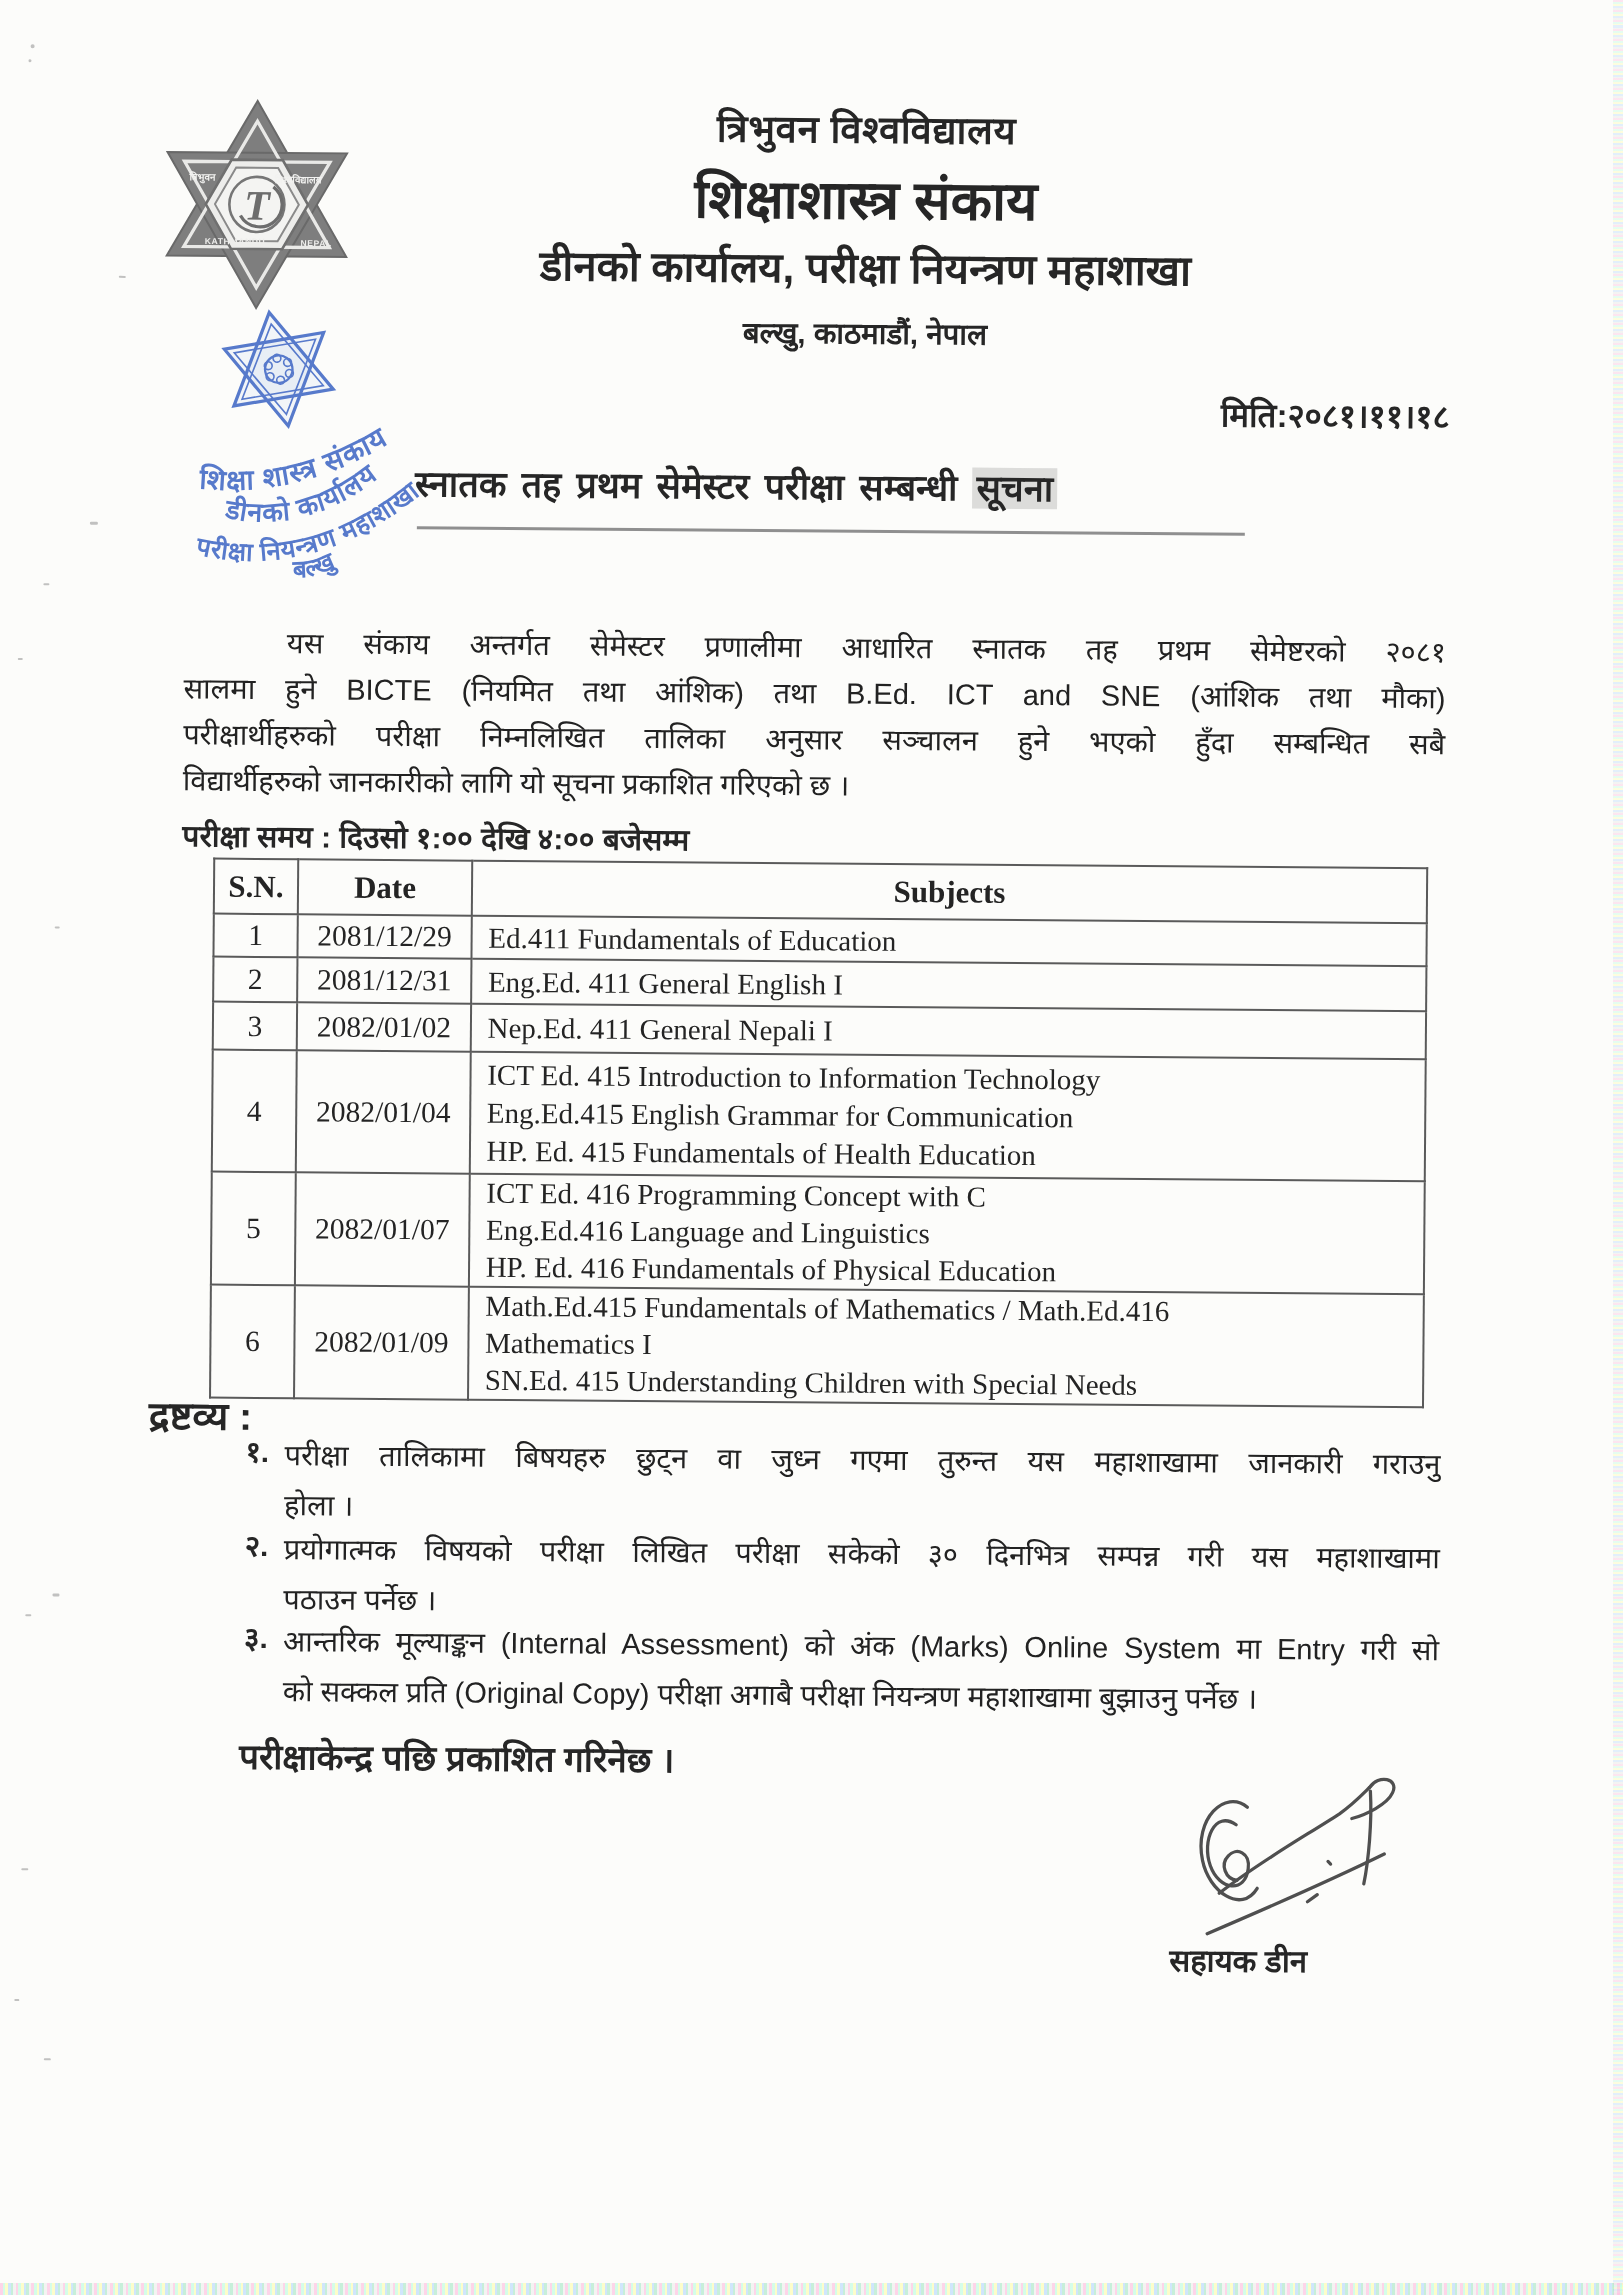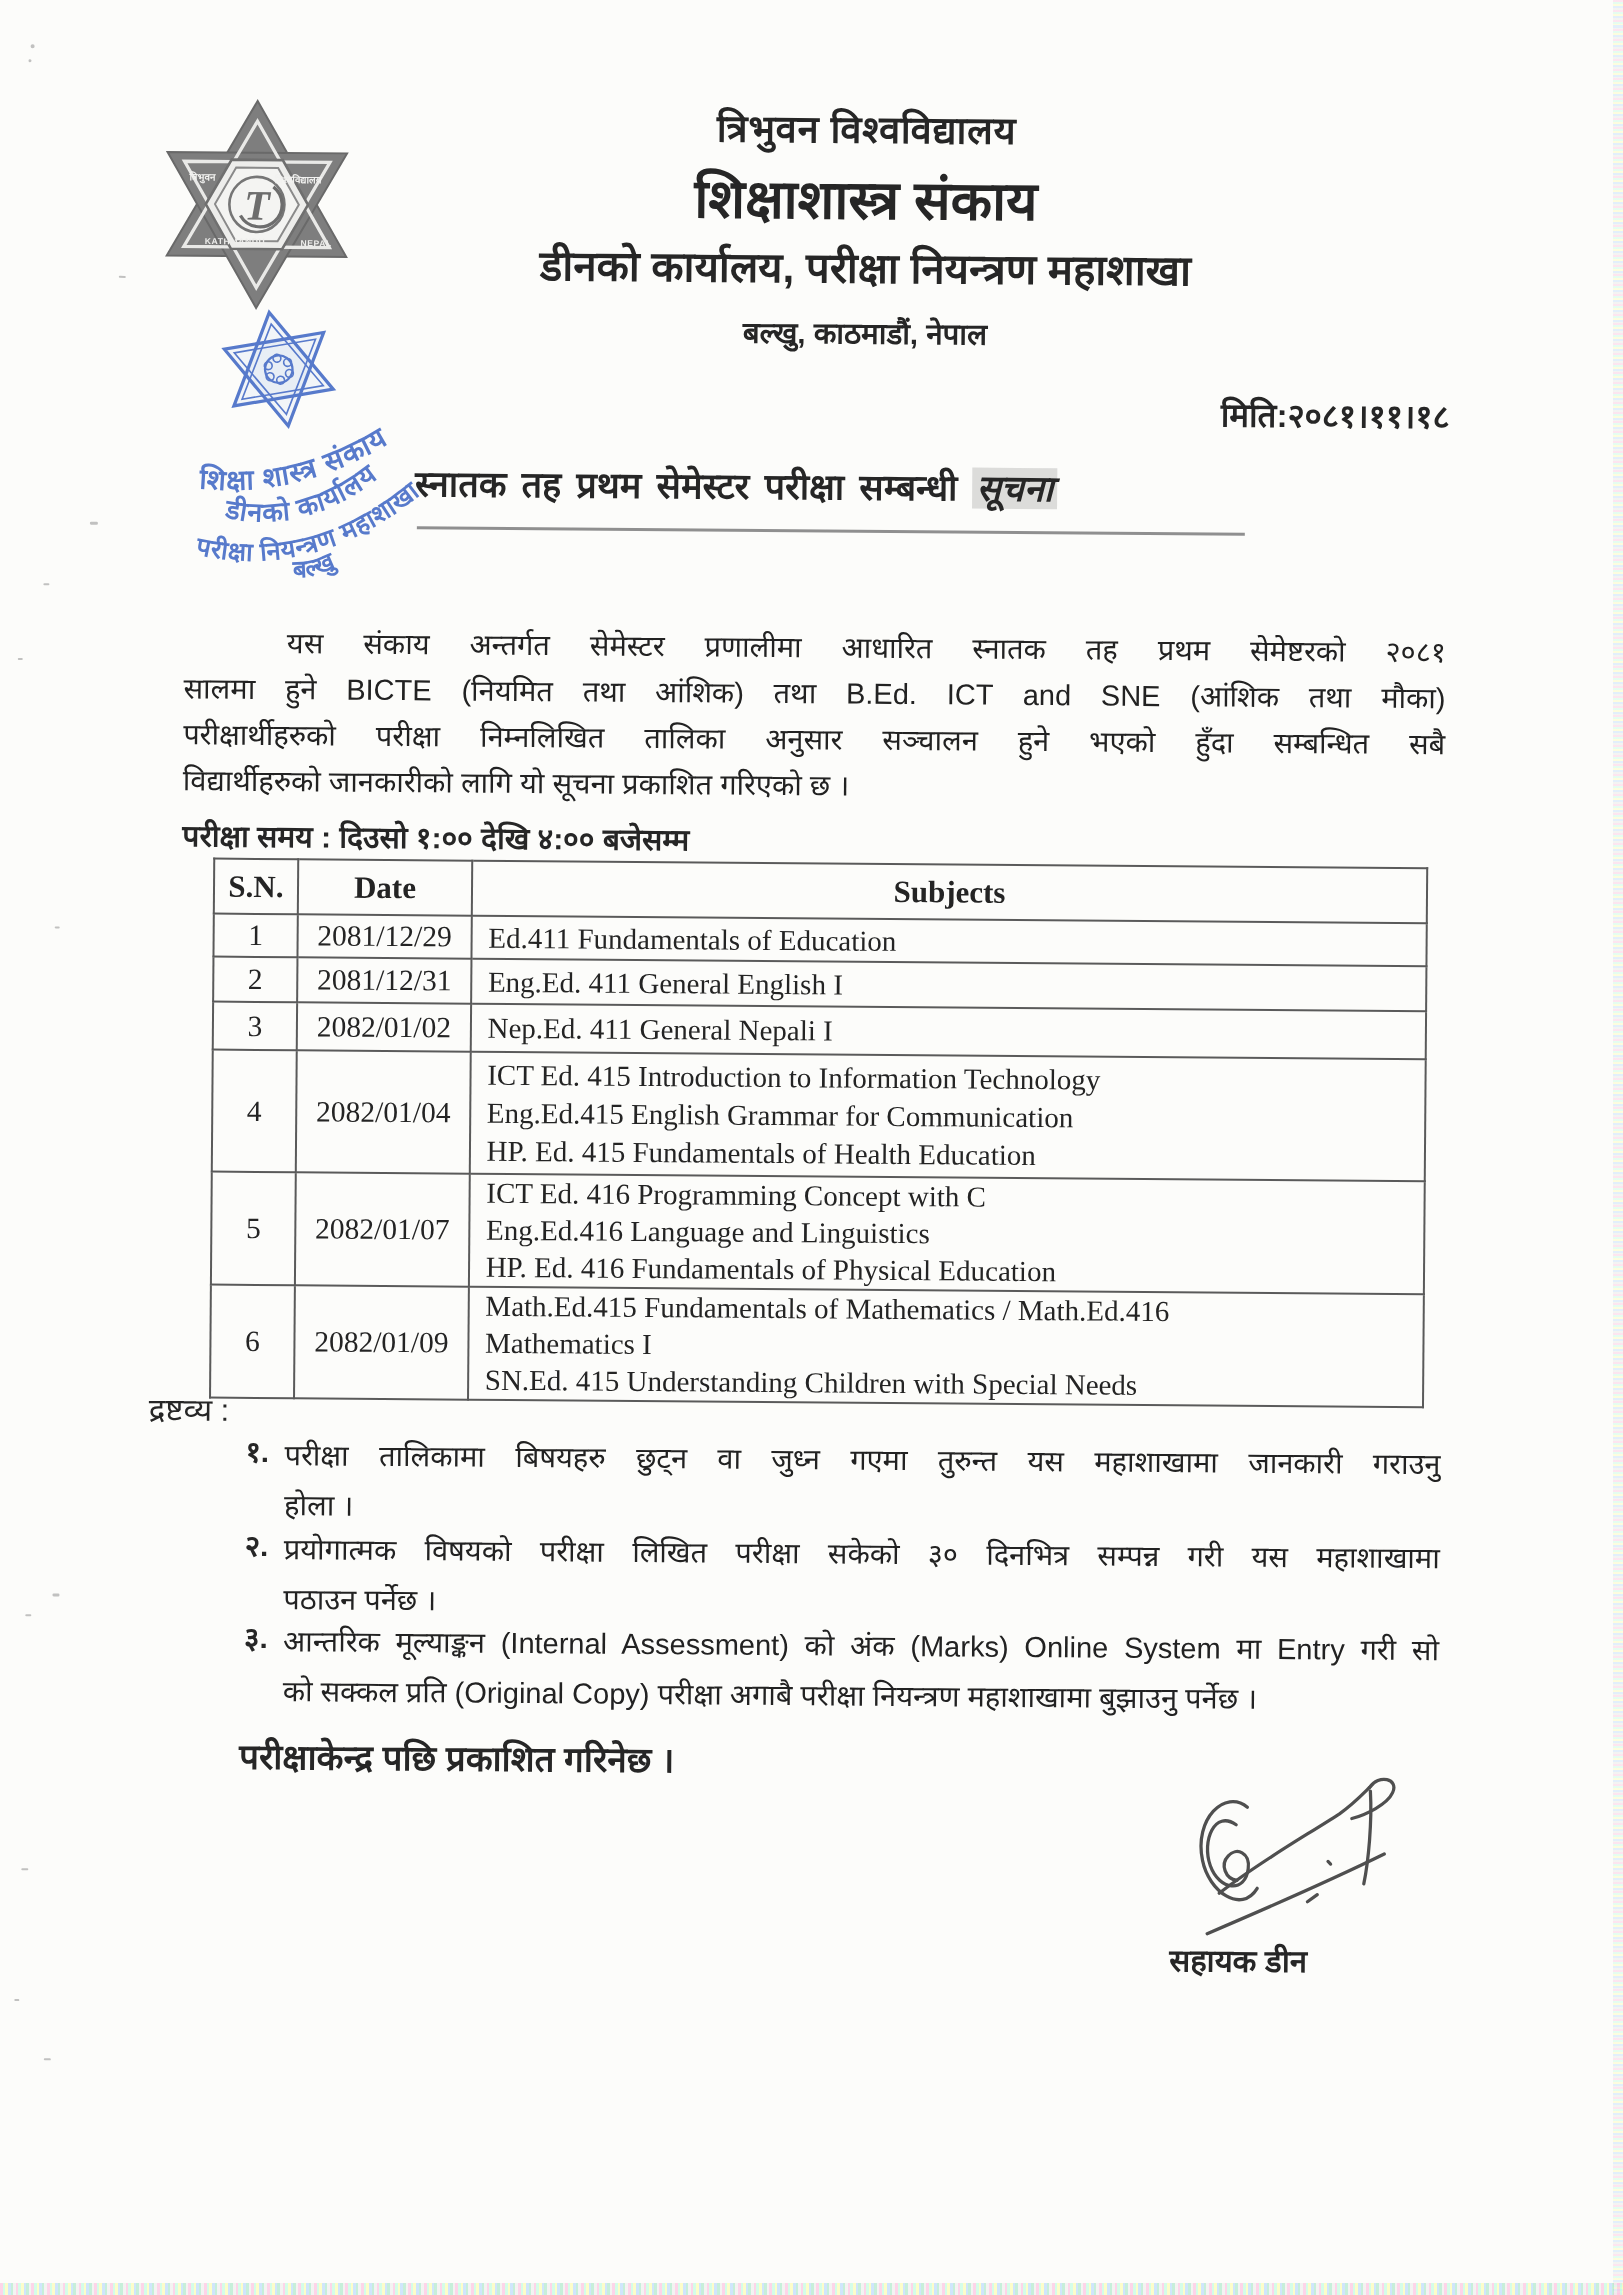--- a/index.html
+++ b/index.html
@@ -15,21 +15,21 @@
   
   .hdr{left:357px;width:1021px;text-align:center;line-height:1.15;}
   .hdr-line1{top:105px;font-size:38px;font-weight:600;letter-spacing:0.7px;}
   .hdr-line2{top:165px;font-size:54px;font-weight:700;}
   .hdr-line3{top:241px;font-size:42px;font-weight:700;}
   .hdr-line4{top:313px;font-size:29.5px;font-weight:600;}
 
   .date-line{left:1047px;width:406px;top:385px;text-align:right;font-size:33px;font-weight:600;}
 
   .title-line{left:419px;top:458px;font-size:36px;font-weight:700;white-space:nowrap;word-spacing:5.2px;}
-  .title-hl{background:rgba(145,145,145,.30);padding:0 3.9px;font-style:italic;}
+  .title-hl{background:rgba(145,145,145,.30);padding:0 3.9px;}
   .title-underline{left:421px;top:526px;width:828px;height:2.6px;background:#8f8f8f;}
 
   
   .intro{left:189px;top:621px;width:1262px;font-size:29px;line-height:46px;color:#222;}
   .jline{text-align:justify;text-align-last:justify;}
   .indent{text-indent:103px;}
 
   .exam-time{left:189px;top:816px;font-size:30px;font-weight:700;}
 
   
@@ -37,21 +37,21 @@
     font-family:"Liberation Serif","DejaVu Serif",serif;color:#242424;}
   table.sched{position:absolute;}
   .sched th,.sched td{border:2px solid #5a5a5a;padding:0;vertical-align:middle;}
   .sched th{font-size:31px;font-weight:700;text-align:center;}
   .sched td.c{text-align:center;font-size:29.5px;}
   .sched td.subj{font-size:29px;padding-left:15.7px;}
   .subj .sline{line-height:38px;}
   .r5 .sline,.r6 .sline{line-height:37px;}
 
   
-  .notes-heading{left:160px;top:1389px;font-size:31px;font-weight:400;}
+  .notes-heading{left:160px;top:1389px;font-size:39px;font-weight:700;}
   .note-num{position:absolute;left:257px;font-size:29.5px;font-weight:600;}
   .note-text{position:absolute;left:296px;width:1156px;font-size:29px;line-height:50px;color:#222;}
   .closing-note{left:253px;top:1733px;font-size:35px;font-weight:700;}
 
   .signatory{left:1152px;top:1932px;width:203px;text-align:center;font-size:31px;font-weight:600;}
 
   
   .emblem{left:153px;top:100px;}
   .stamp{left:152px;top:293px;opacity:.92;}
   .sign{left:1188px;top:1756px;}

